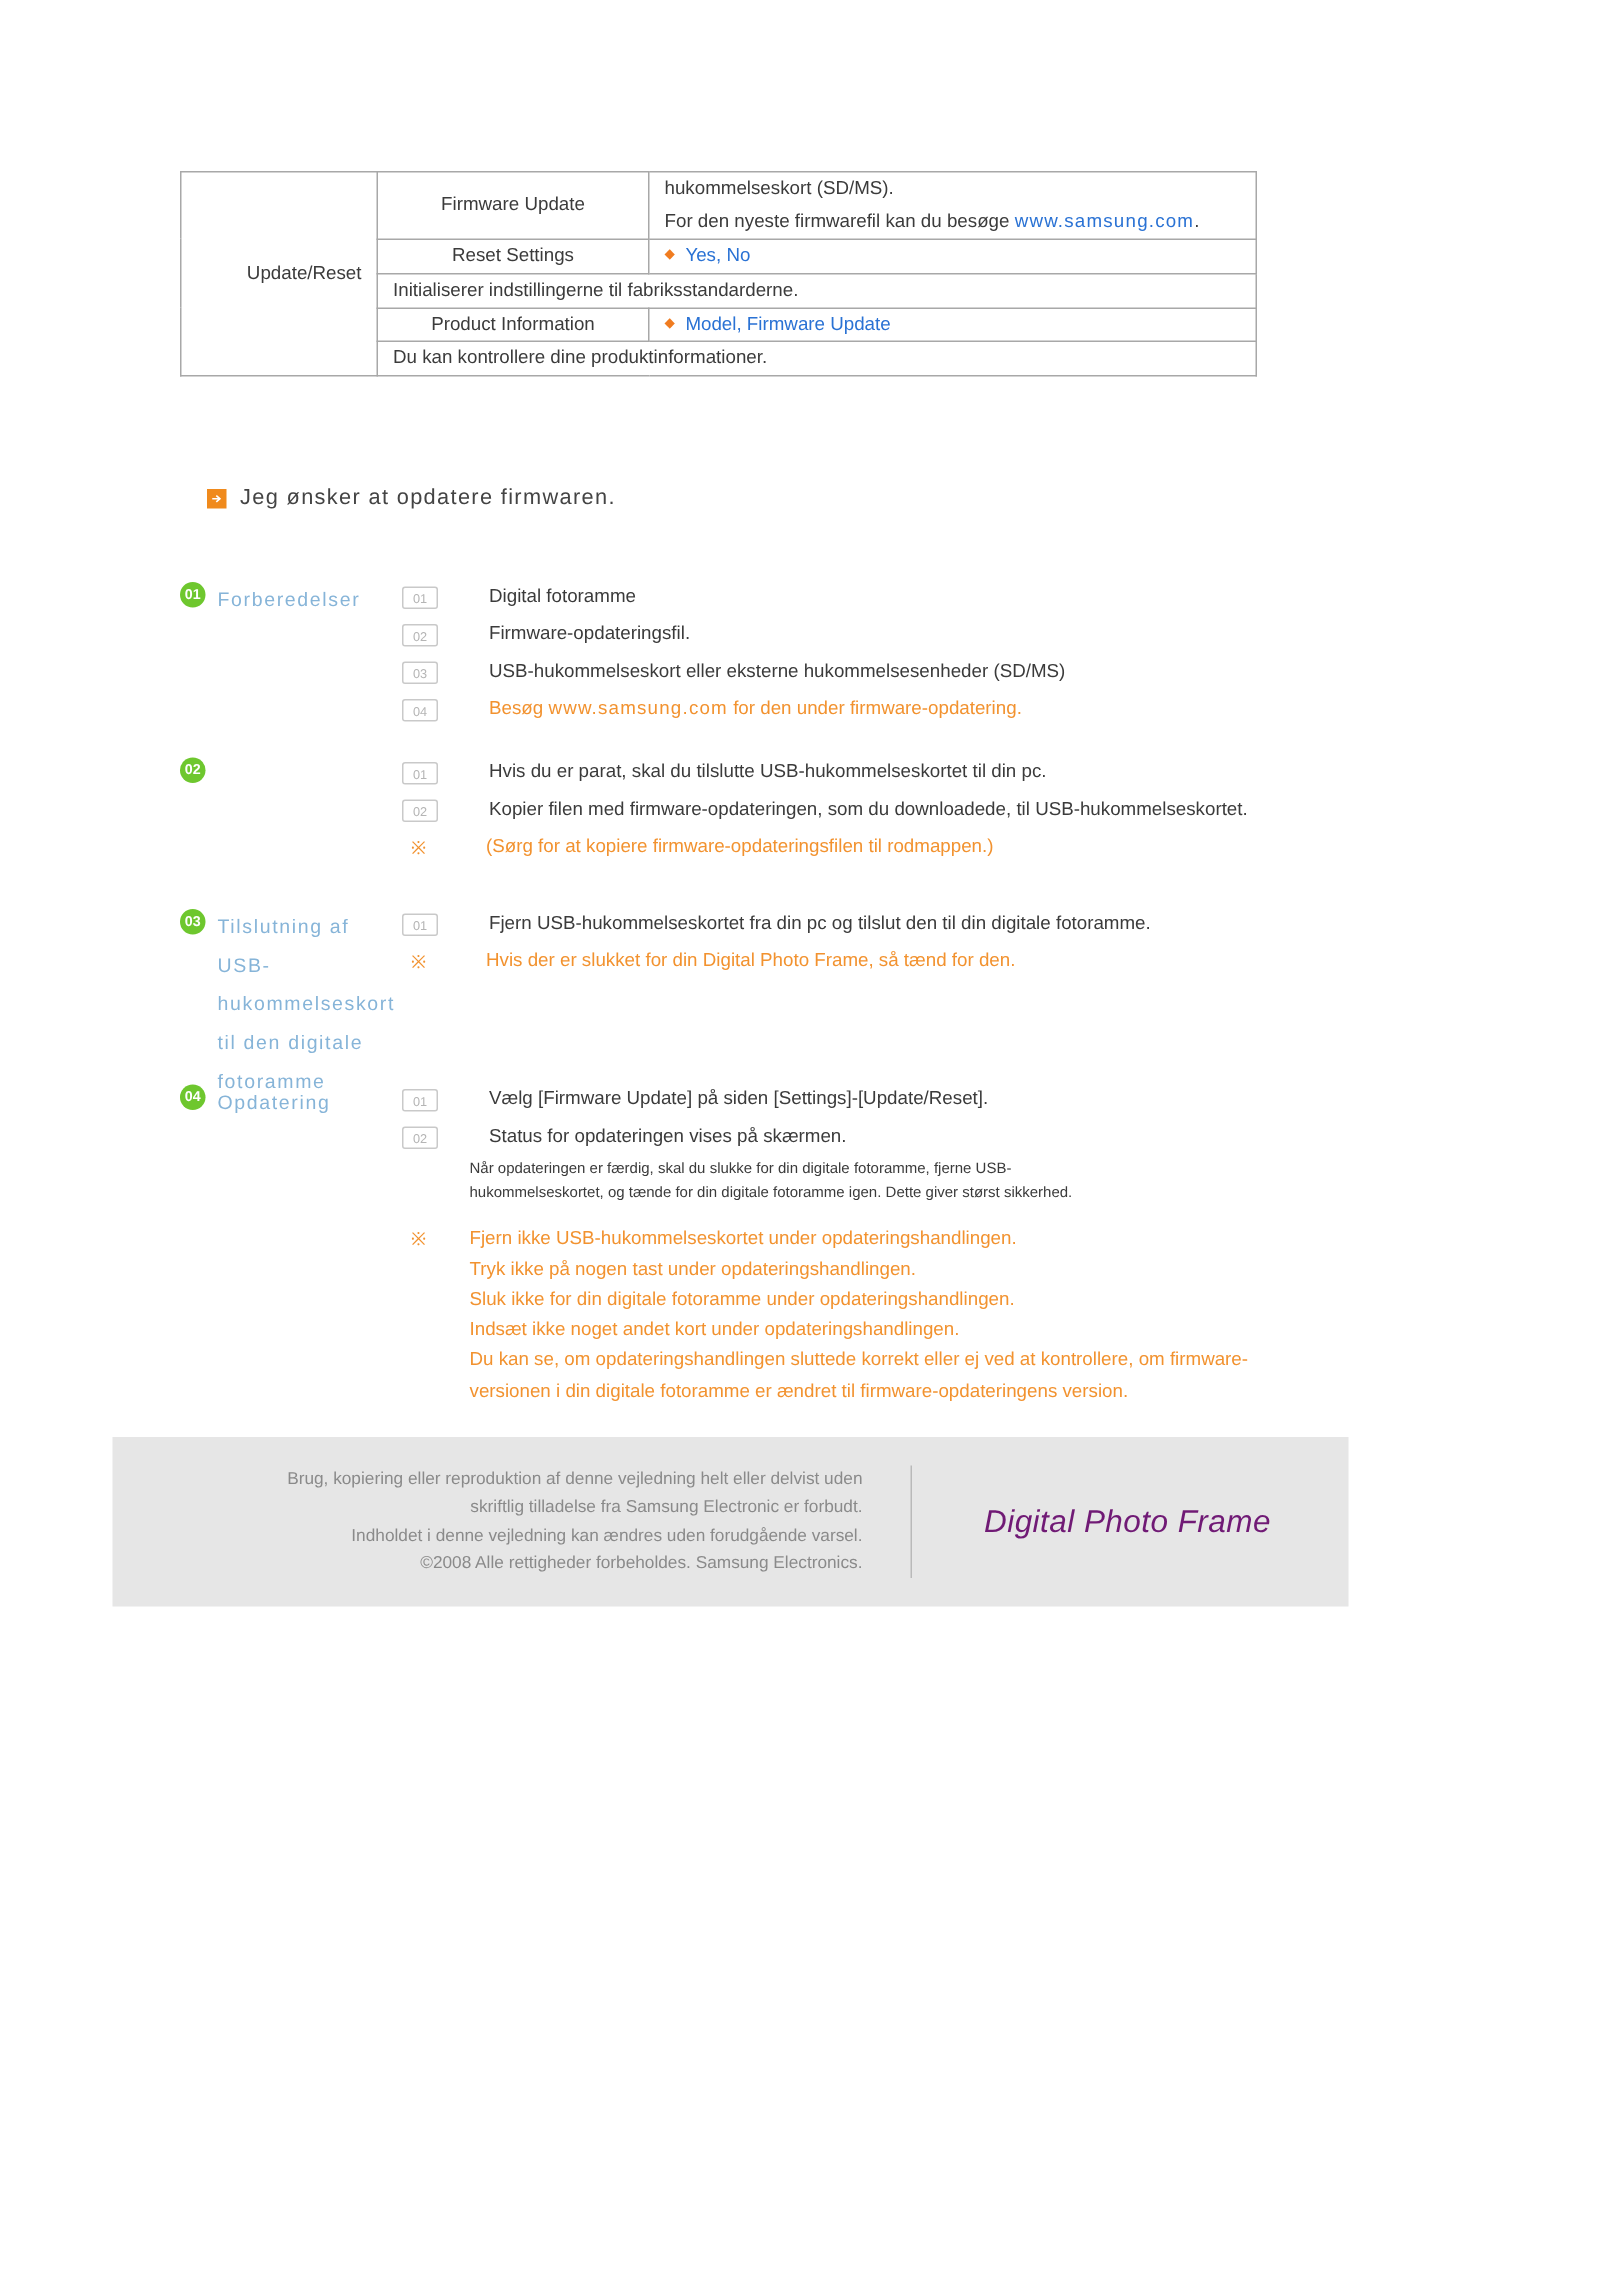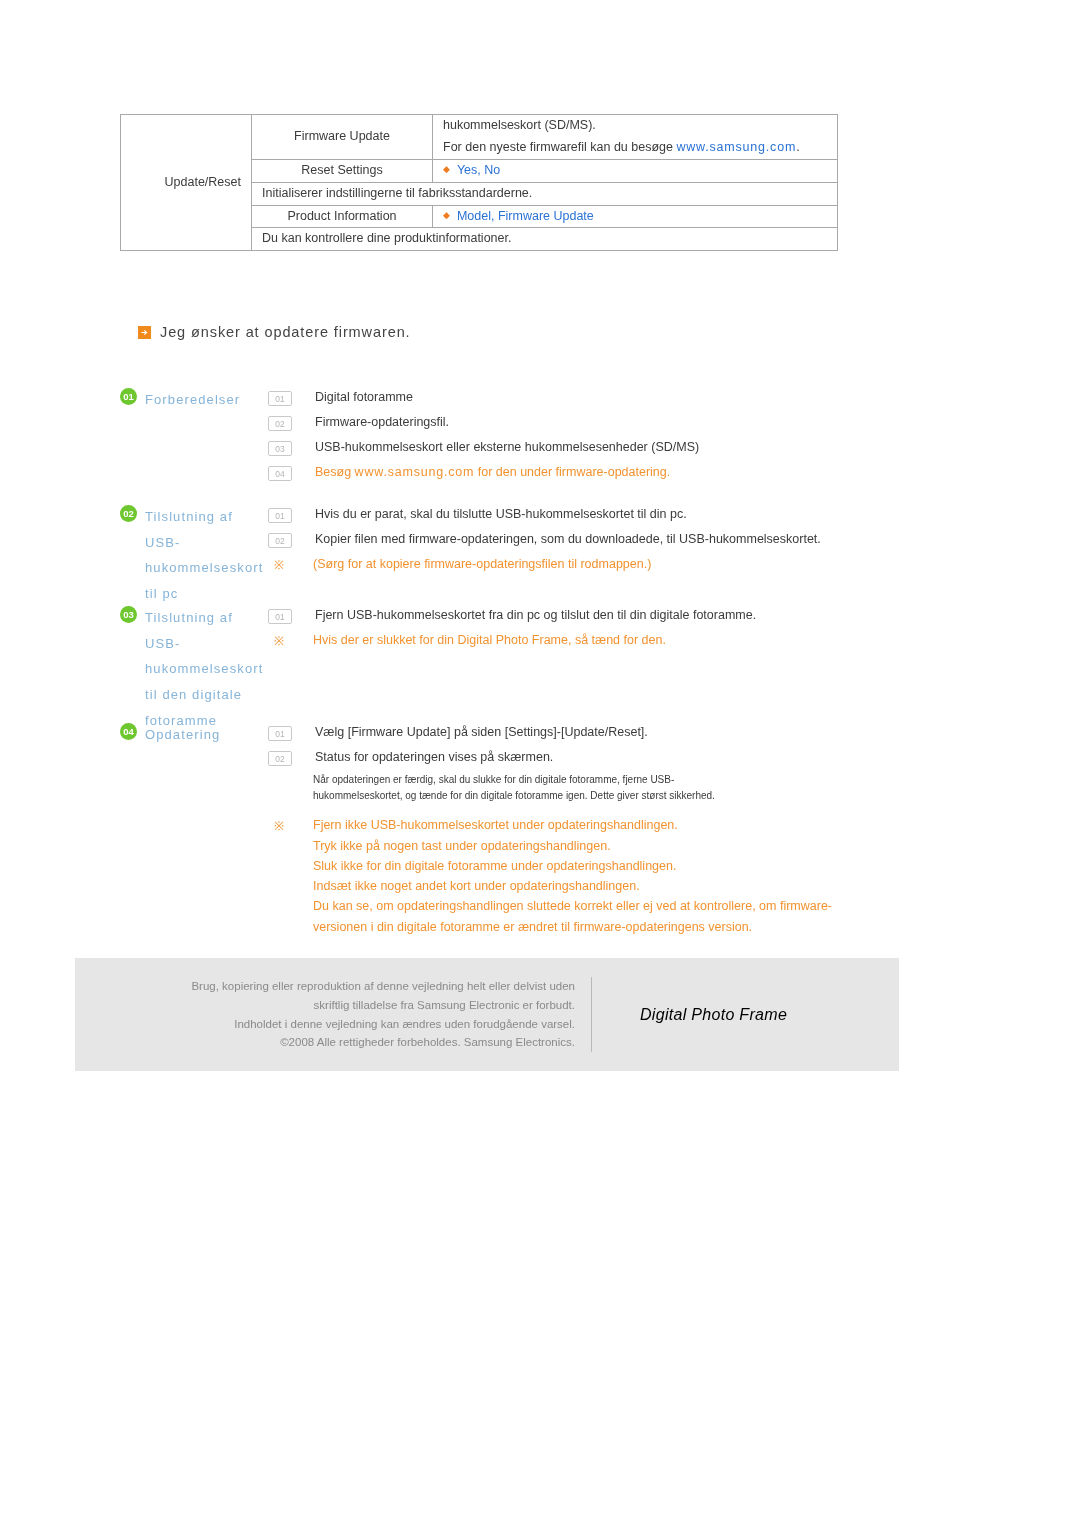--- a/index.html
+++ b/index.html
@@ -147,21 +147,21 @@
   }
   .step-mark {
     width: 22px;
     flex: none;
     color: #f2922f;
     font-size: 12px;
     text-align: center;
     margin-top: 2px;
   }
   .step-body {
-    margin-left: 23px;
+    margin-left: 34px;
     font-size: 12.5px;
     color: #3b3b3b;
     line-height: 1.62;
   }
   .step-body.orange {
     color: #f2922f;
   }
   .step-body .url-orange {
     letter-spacing: 0.8px;
   }
@@ -190,31 +190,31 @@
     top: 958px;
     width: 824px;
     height: 113px;
     background: #e6e6e6;
     display: flex;
     align-items: center;
   }
   .footer-copy {
     width: 500px;
     text-align: right;
-    padding-right: 16px;
+    padding-right: 32px;
     font-size: 11.5px;
     color: #8a8a8a;
     line-height: 1.62;
     border-right: 1px solid #b9b9b9;
   }
   .footer-brand {
     margin-left: 48px;
-    font-size: 16px;
+    font-size: 21px;
     font-style: italic;
-    color: #000000;
+    color: #701a75;
     letter-spacing: 0.3px;
   }
 </style>
 </head>
 <body>
 
 <table class="settings-table">
   <tbody>
       <tr>
     <td class="col-group" rowspan="5">Update/Reset</td>
@@ -275,21 +275,20 @@
     <div class="step">
       <span class="step-num">04</span>
       <span class="step-body orange"><span>Besøg </span><span class="url-orange">www.samsung.com</span><span> for den under firmware-opdatering.</span></span>
     </div>
   </div>
 </div>
 
 <div class="proc" style="top:503px;">
   <div class="proc-label-col">
     <span class="circle-badge">02</span>
-    <span class="proc-label">Tilslutning af USB-hukommelseskort til pc</span>
   </div>
   <div class="proc-steps">
     <div class="step">
       <span class="step-num">01</span>
       <span class="step-body">Hvis du er parat, skal du tilslutte USB-hukommelseskortet til din pc.</span>
     </div>
     <div class="step">
       <span class="step-num">02</span>
       <span class="step-body">Kopier filen med firmware-opdateringen, som du downloadede, til USB-hukommelseskortet.</span>
     </div>

